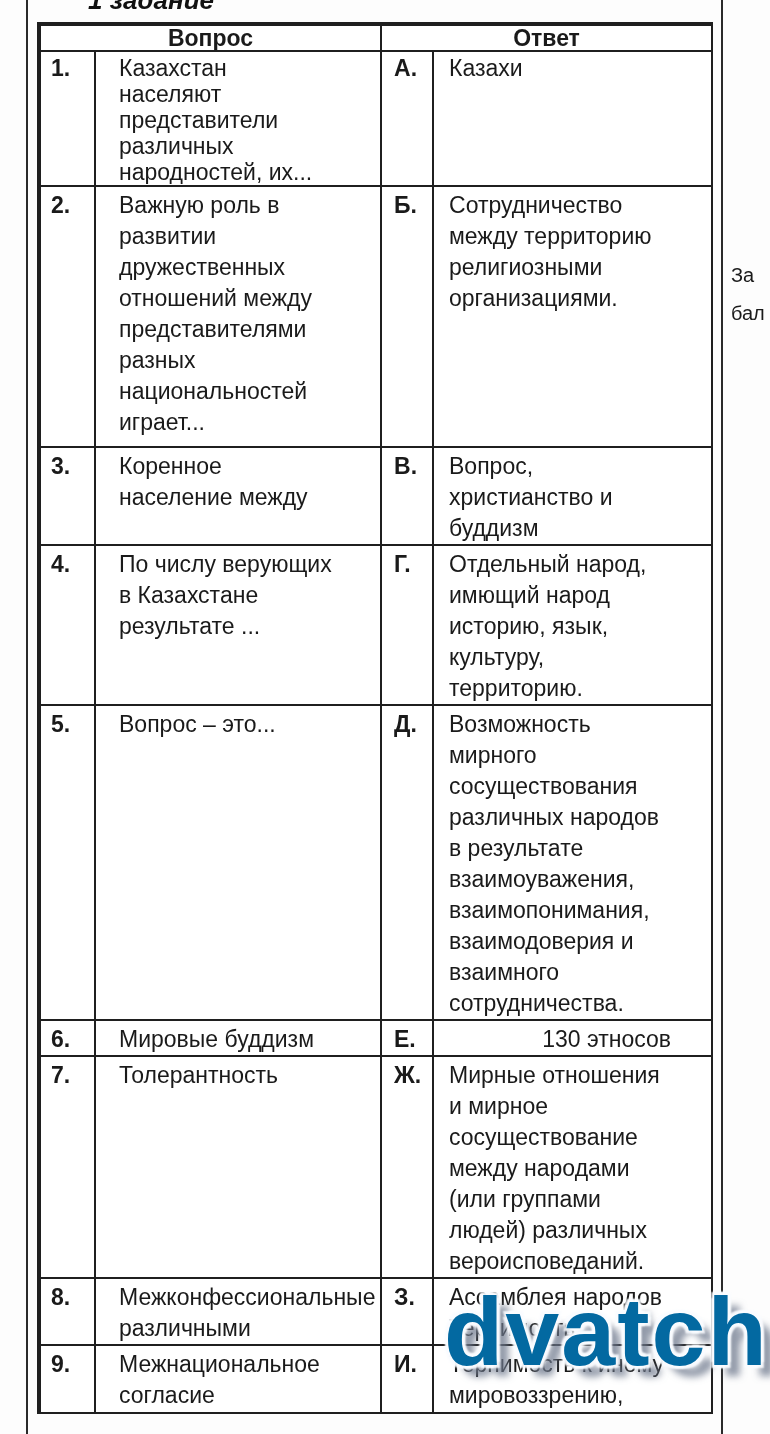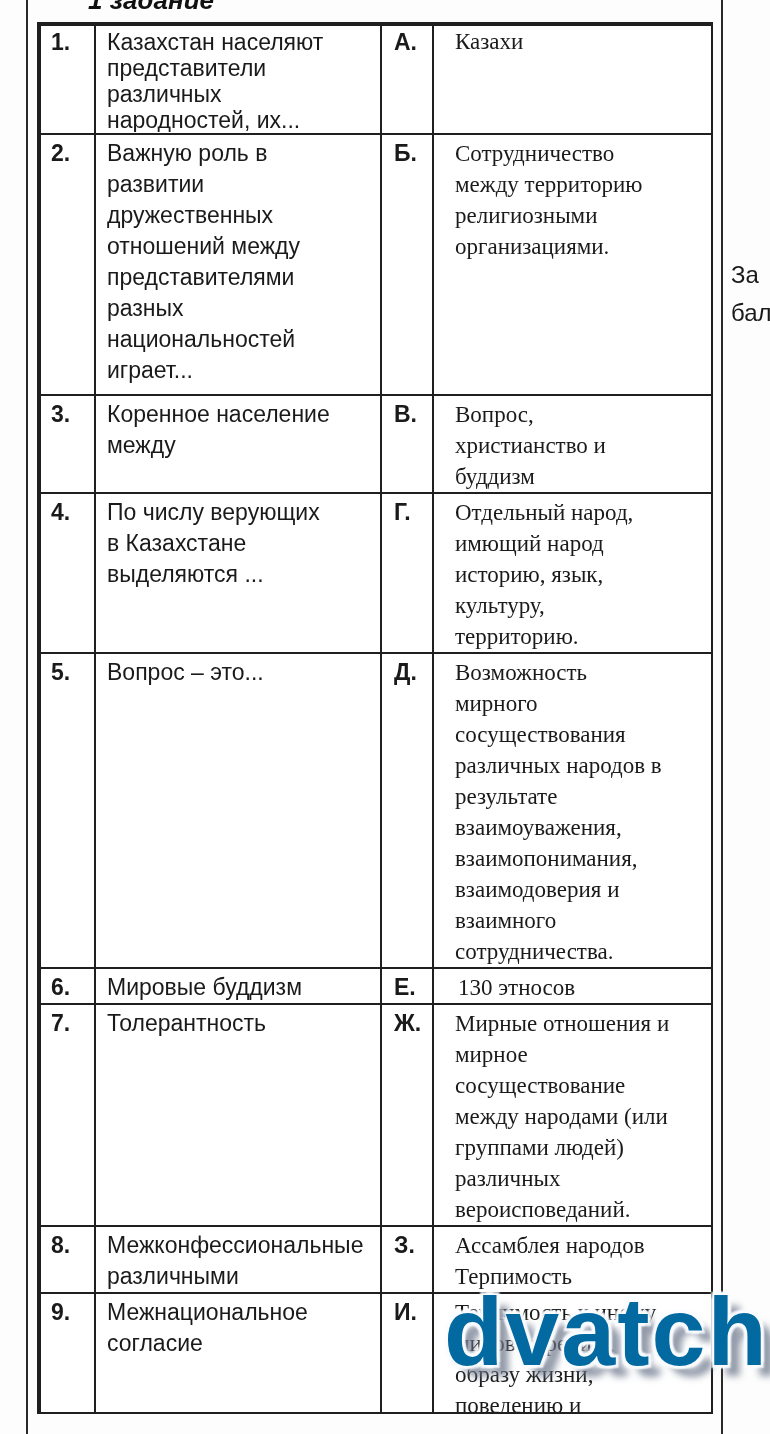--- a/index.html
+++ b/index.html
@@ -41,34 +41,34 @@
     padding:0;margin:0;
     font-size:23px;
     overflow:hidden;
   }
   th{
     font-weight:bold;text-align:center;
     height:23px;line-height:24px;padding:0;
   }
   td.num{font-weight:bold;padding:3px 0 0 10px;line-height:30px;}
   td.let{font-weight:bold;padding:3px 0 0 12px;line-height:30px;}
-  td.q{padding:3px 48px 0 11px;line-height:31px;border-radius:16px;}
-  td.a{padding:3px 40px 0 21px;line-height:31px;font-family:Liberation Serif, serif;}
+  td.q{padding:3px 48px 0 23px;line-height:31px;border-radius:16px;}
+  td.a{padding:3px 40px 0 15px;line-height:31px;}
   tr.r1{height:102px;} tr.r1 td{line-height:26px;}
   tr.r2{height:261px;}
   tr.r3{height:64px;}
   tr.r4{height:130px;}
   tr.r5{height:291px;}
-  tr.r6{height:32px;} tr.r6 td.a{padding-left:24px;}
+  tr.r6{height:32px;} tr.r6 td.a{padding-left:24px;text-align:right;}
   tr.r7{height:222px;}
   tr.r8{height:65px;}
   tr.r9{height:136px;}
   .side-note{
     position:absolute;left:731px;top:256px;
-    font-size:24px;line-height:38px;color:#1a1a1a;
+    font-size:20px;line-height:38px;color:#1a1a1a;
     white-space:nowrap;
   }
   .side-note div{display:block;}
   .watermark{
     position:absolute;left:444px;top:1276px;
     font-size:97px;font-weight:bold;letter-spacing:2px;
     color:#0369a1;
     white-space:nowrap;
     text-shadow:
       -3px -3px 2px rgba(250,252,255,0.95),
@@ -89,41 +89,45 @@
 
 <div class="table-wrap">
   <table>
     <colgroup>
       <col class="c-num">
         <col class="c-q">
         <col class="c-let">
         <col class="c-a">
     </colgroup>
     <tbody>
+        <tr>
+      <th colspan="2">Вопрос</th>
+      <th colspan="2">Ответ</th>
+    </tr>
     <tr class="r1">
       <td class="num">1.</td>
       <td class="q">Казахстан населяют представители различных народностей, их...</td>
       <td class="let">А.</td>
       <td class="a">Казахи</td>
     </tr>
     <tr class="r2">
       <td class="num">2.</td>
       <td class="q">Важную роль в развитии дружественных отношений между представителями разных национальностей играет...</td>
       <td class="let">Б.</td>
       <td class="a">Сотрудничество между территорию религиозными организациями.</td>
     </tr>
     <tr class="r3">
       <td class="num">3.</td>
       <td class="q">Коренное население между</td>
       <td class="let">В.</td>
       <td class="a">Вопрос, христианство и буддизм</td>
     </tr>
     <tr class="r4">
       <td class="num">4.</td>
-      <td class="q">По числу верующих  в Казахстане выделяются ...</td>
+      <td class="q">По числу верующих  в Казахстане результате ...</td>
       <td class="let">Г.</td>
       <td class="a">Отдельный народ, имющий народ историю, язык, культуру, территорию.</td>
     </tr>
     <tr class="r5">
       <td class="num">5.</td>
       <td class="q">Вопрос – это...</td>
       <td class="let">Д.</td>
       <td class="a">Возможность мирного сосуществования различных народов в результате взаимоуважения, взаимопонимания, взаимодоверия и взаимного сотрудничества.</td>
     </tr>
     <tr class="r6">

